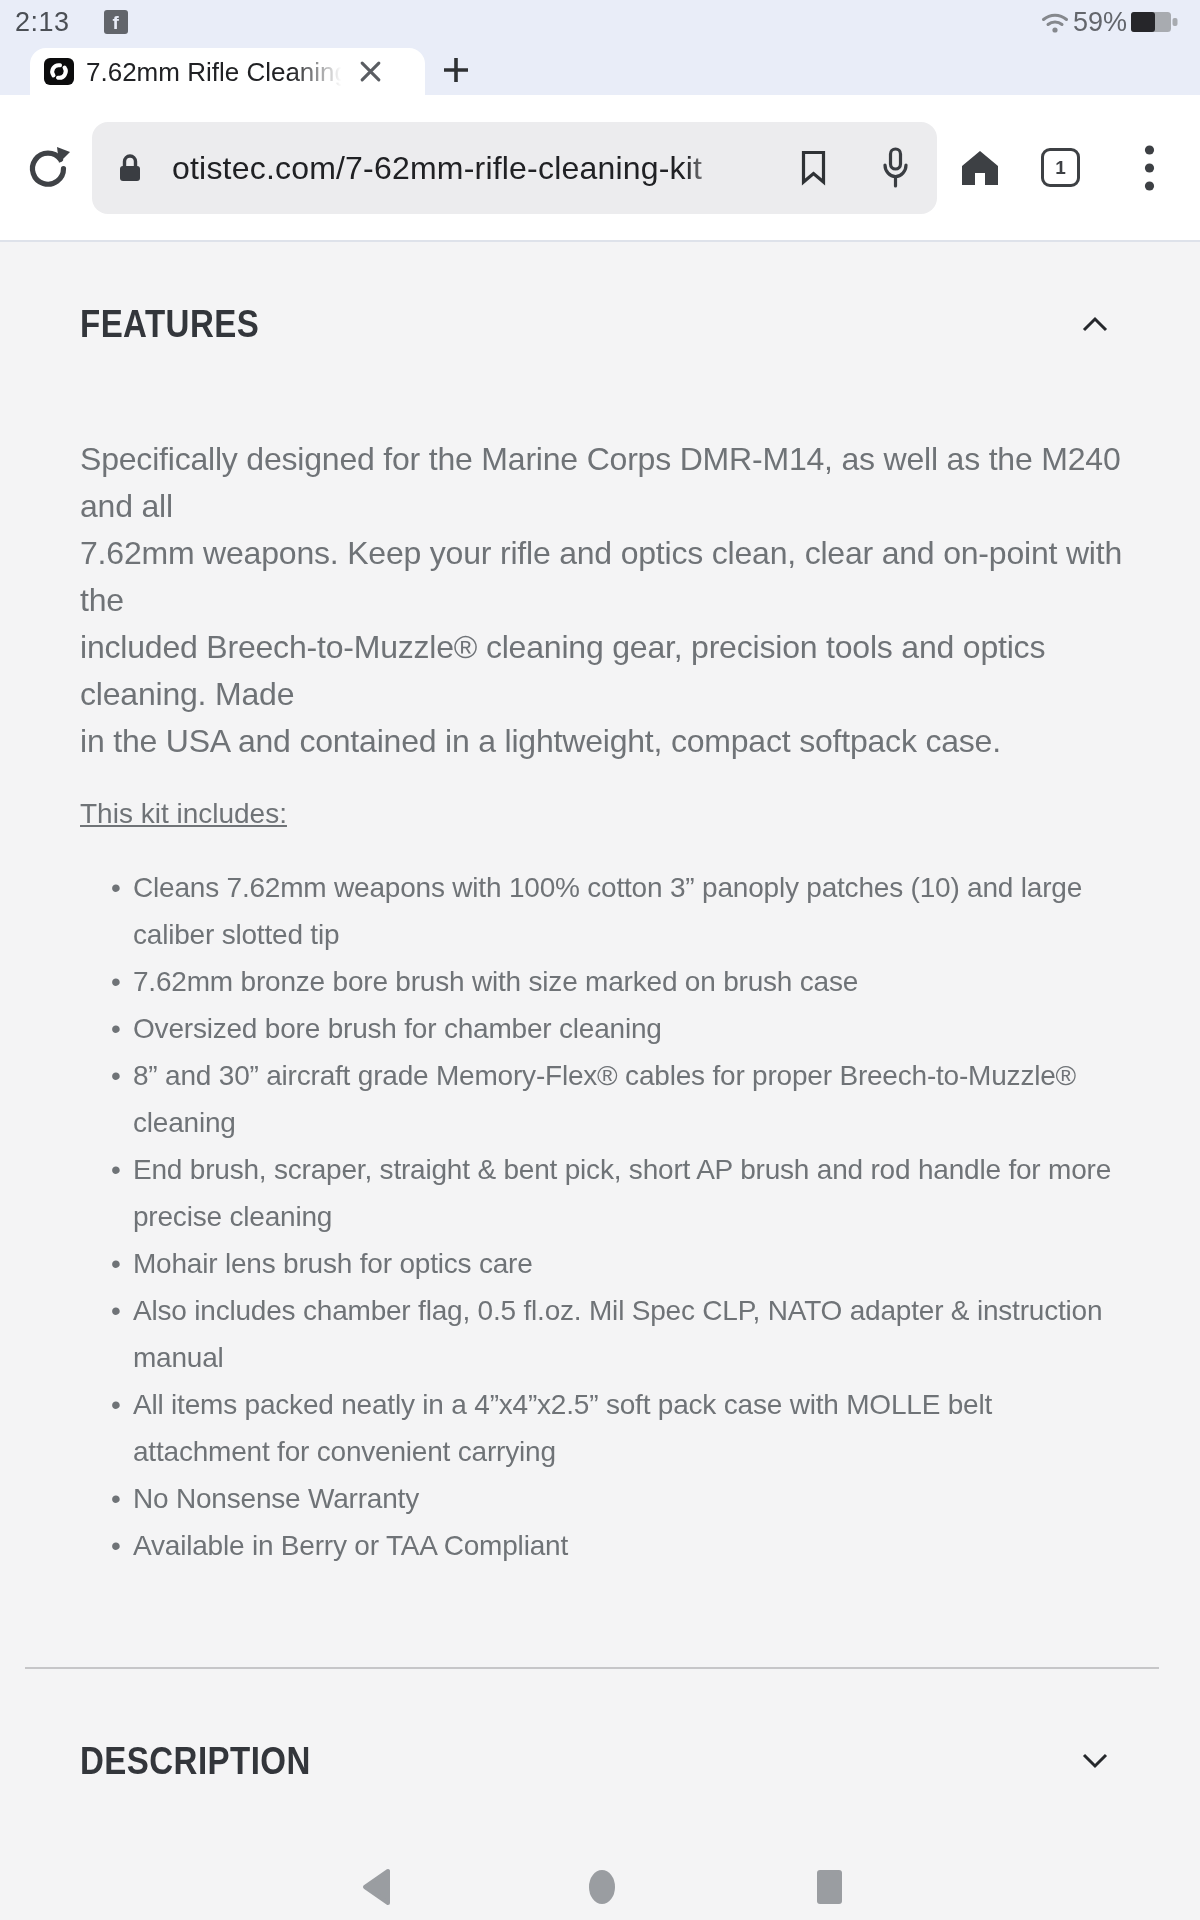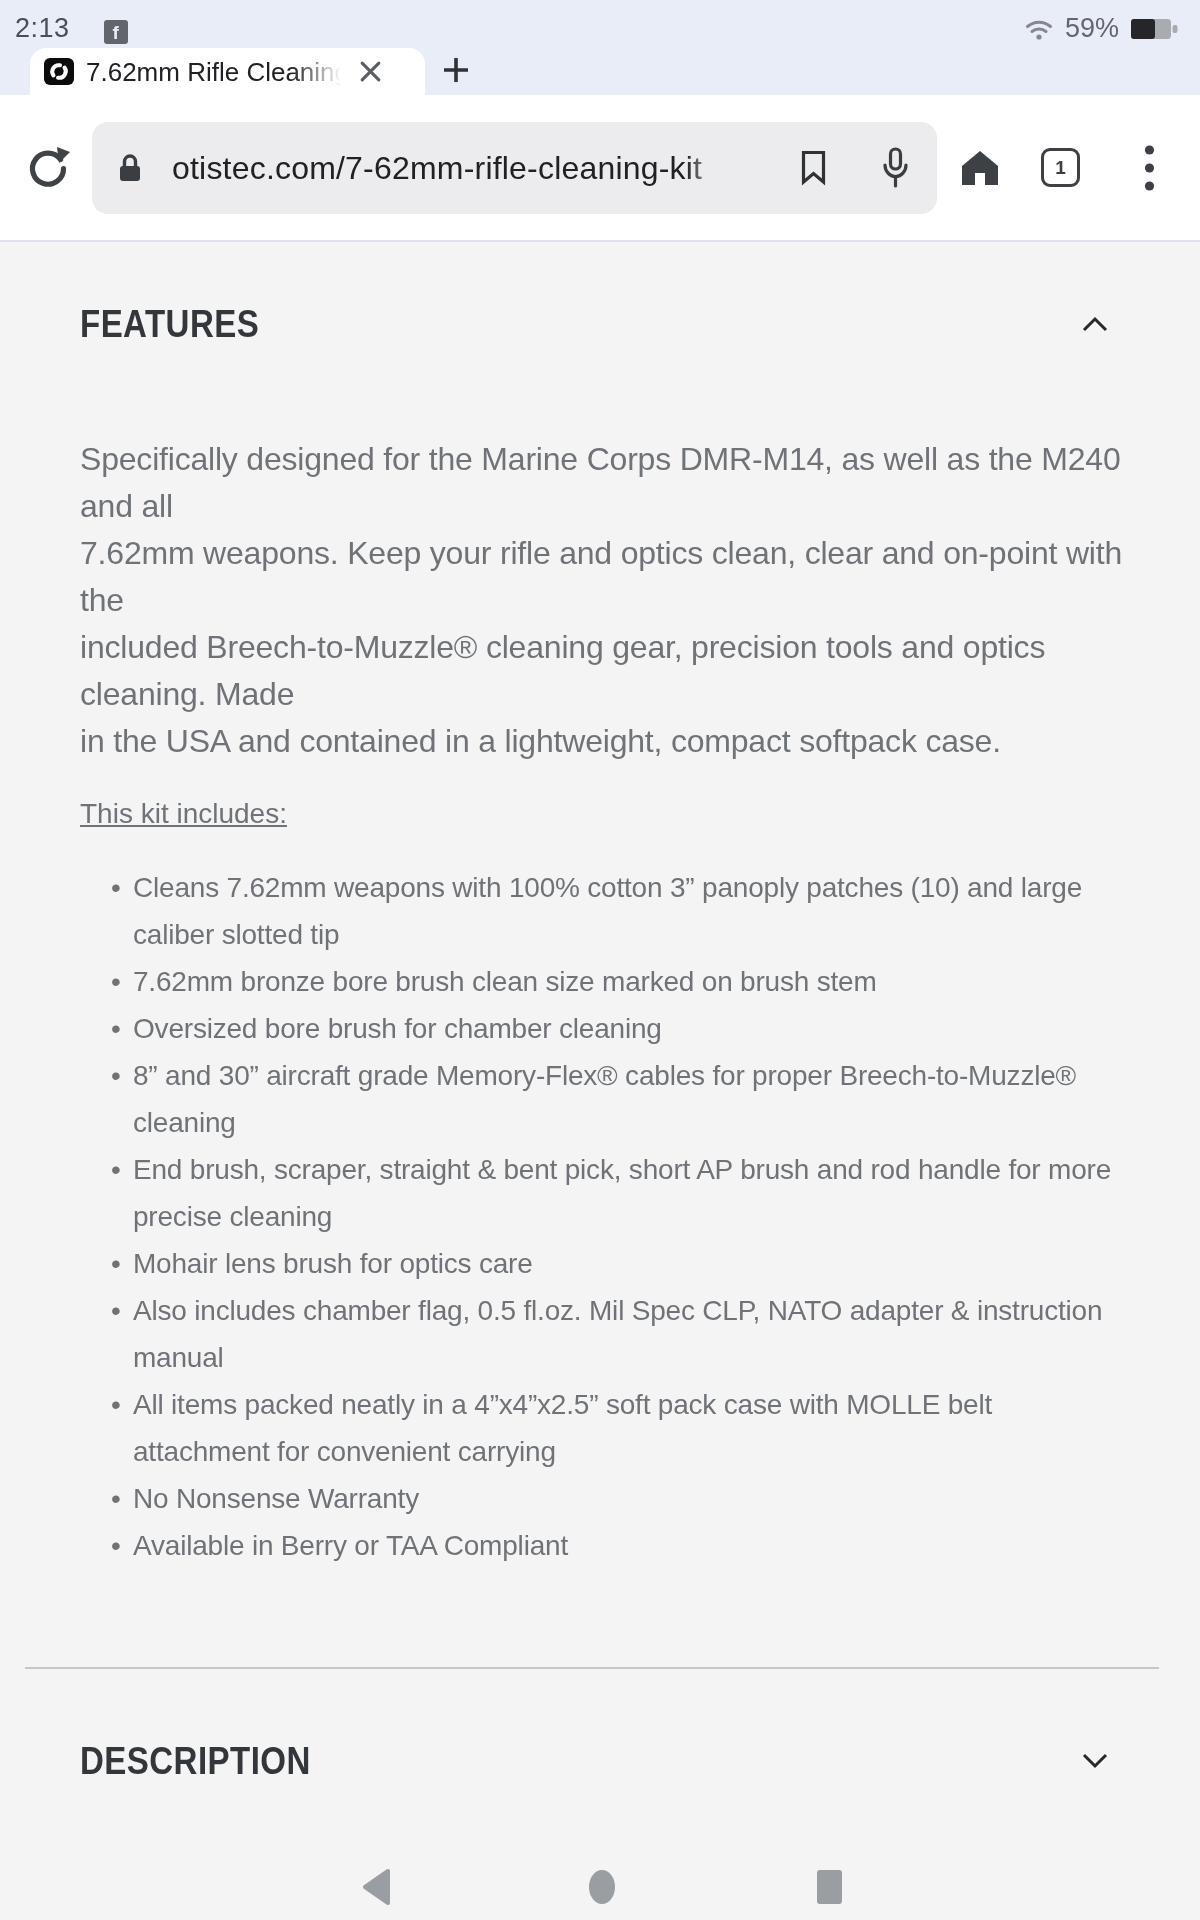--- a/index.html
+++ b/index.html
@@ -5,30 +5,30 @@
   html,body{margin:0;padding:0;}
   body{
     width:1200px;height:1920px;position:relative;overflow:hidden;
     background:#f4f4f5;
     font-family:"Liberation Sans", sans-serif;
     -webkit-font-smoothing:antialiased;
   }
   
   .status-bar{
     position:absolute;top:0;left:0;width:1200px;height:44px;
-    background:#e9edf8;display:flex;align-items:flex-end;
+    background:#e9edf8;display:flex;align-items:center;
     padding:0 22px 0 15px;box-sizing:border-box;
   }
   .time{font-size:27px;color:#4b4f55;font-weight:500;letter-spacing:.5px;}
   .fb-badge{
     margin-left:34px;width:24px;height:24px;border-radius:3px;background:#62656b;
     color:#e9edf8;display:flex;align-items:flex-end;justify-content:center;
     font-weight:700;font-size:19px;line-height:22px;overflow:hidden;
   }
-  .status-right{margin-left:auto;display:flex;align-items:center;gap:12px;}
+  .status-right{margin-left:auto;display:flex;align-items:center;gap:4px;}
   .battery-pct{font-size:27px;color:#63666c;}
   
   .tab-strip{
     position:absolute;top:44px;left:0;width:1200px;height:51px;
     background:#e9edf8;
   }
   .tab{
     position:absolute;left:30px;top:4px;width:395px;height:47px;
     background:#ffffff;border-radius:16px 16px 0 0;
     display:flex;align-items:center;padding:0 14px 0 14px;box-sizing:border-box;
@@ -207,21 +207,21 @@
   <div class="intro">Specifically designed for the Marine Corps DMR-M14, as well as the M240 and all
 7.62mm weapons. Keep your rifle and optics clean, clear and on-point with the
 included Breech-to-Muzzle® cleaning gear, precision tools and optics cleaning. Made
 in the USA and contained in a lightweight, compact softpack case.</div>
 
   <div class="includes">This kit includes:</div>
 
   <ul class="features-list">
     <li>Cleans 7.62mm weapons with 100% cotton 3” panoply patches (10) and large
 caliber slotted tip</li>
-    <li>7.62mm bronze bore brush clean size marked on brush stem</li>
+    <li>7.62mm bronze bore brush with size marked on brush case</li>
     <li>Oversized bore brush for chamber cleaning</li>
     <li>8” and 30” aircraft grade Memory-Flex® cables for proper Breech-to-Muzzle®
 cleaning</li>
     <li>End brush, scraper, straight &amp; bent pick, short AP brush and rod handle for more
 precise cleaning</li>
     <li>Mohair lens brush for optics care</li>
     <li>Also includes chamber flag, 0.5 fl.oz. Mil Spec CLP, NATO adapter &amp; instruction
 manual</li>
     <li>All items packed neatly in a 4”x4”x2.5” soft pack case with MOLLE belt
 attachment for convenient carrying</li>

